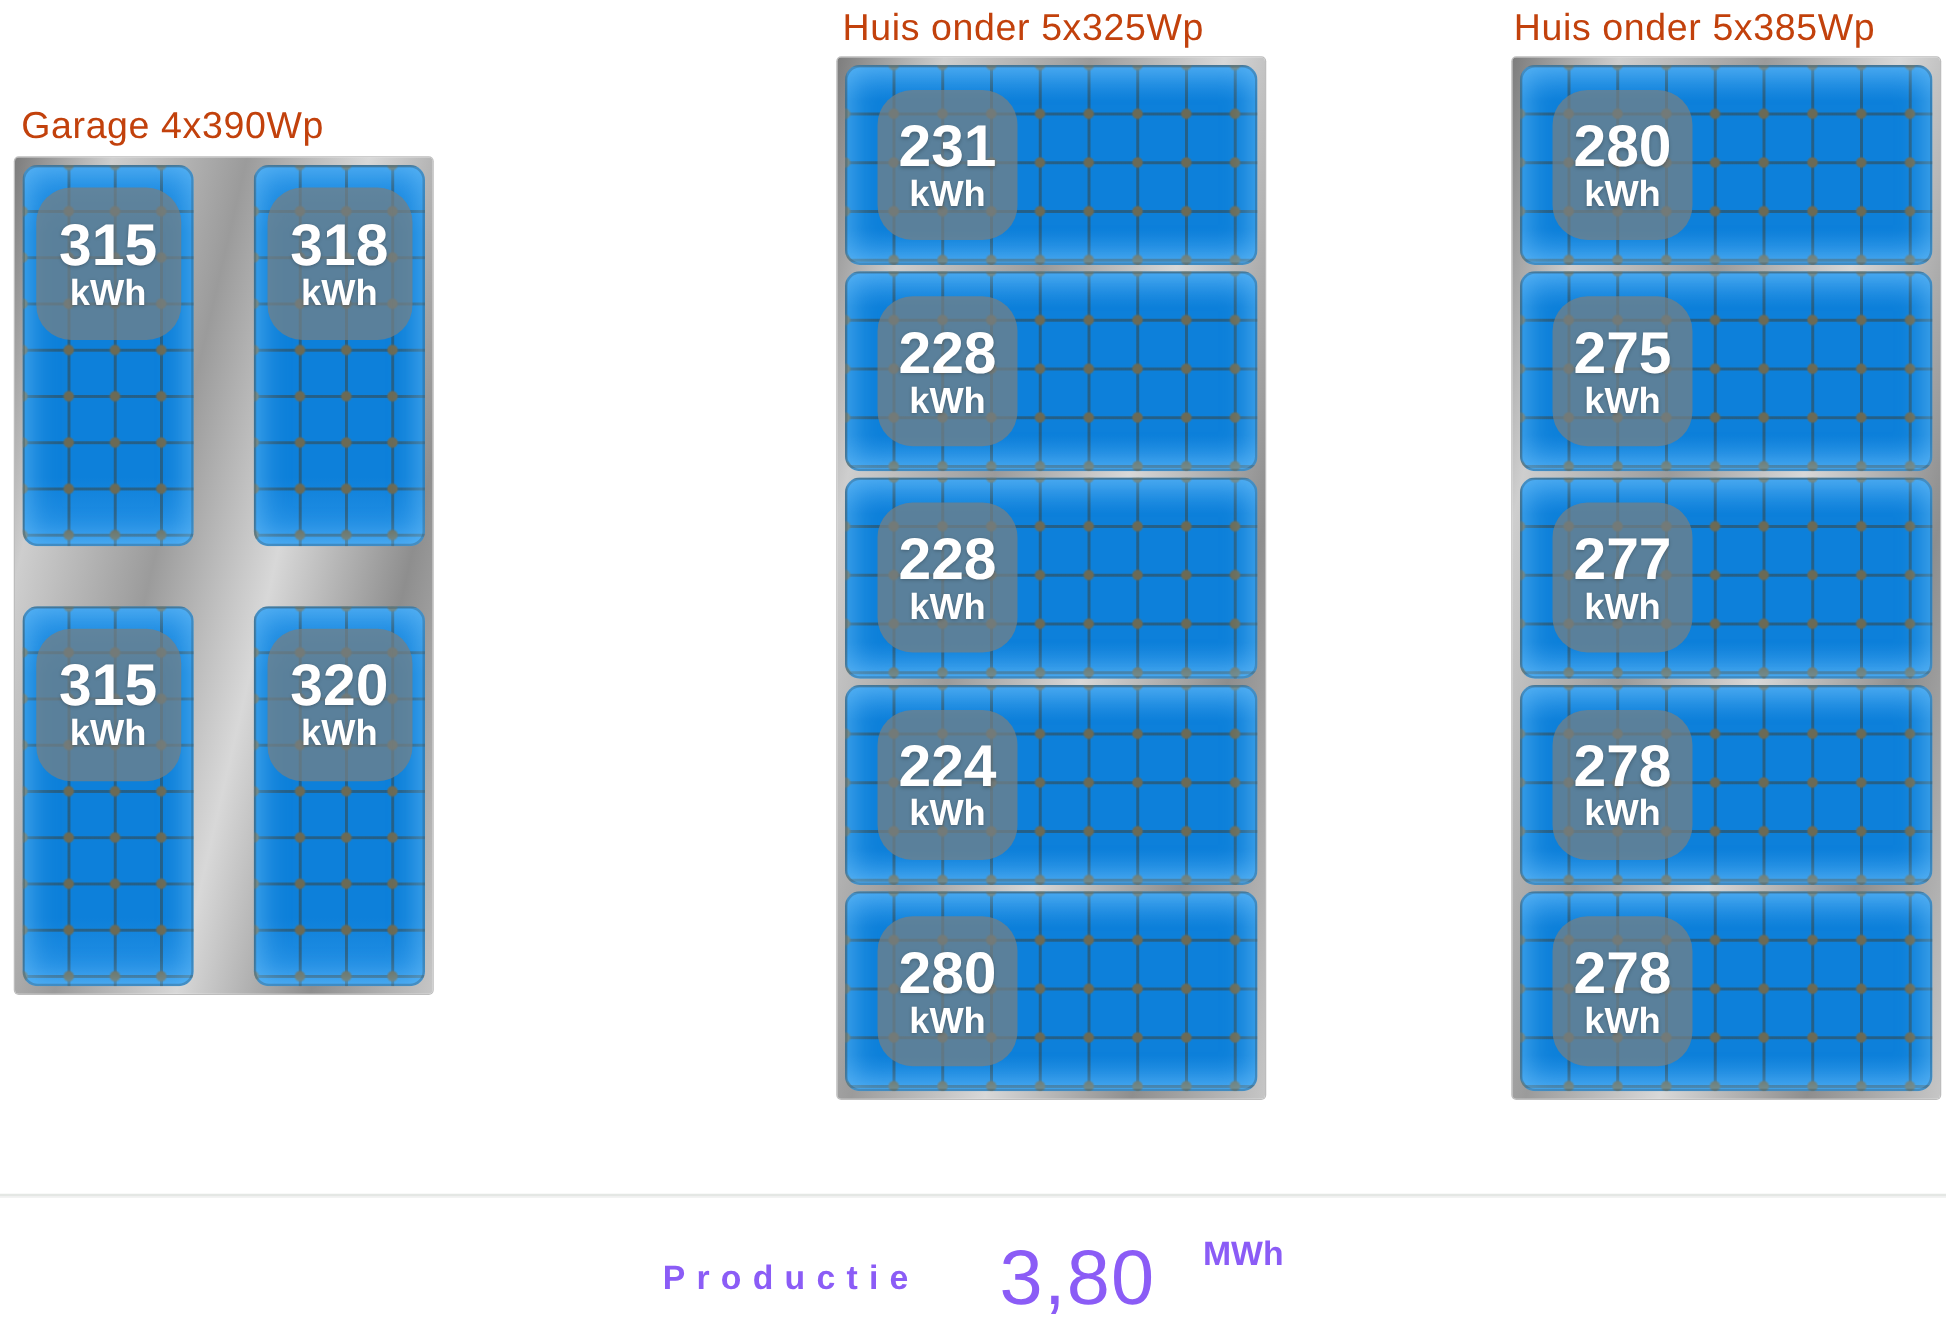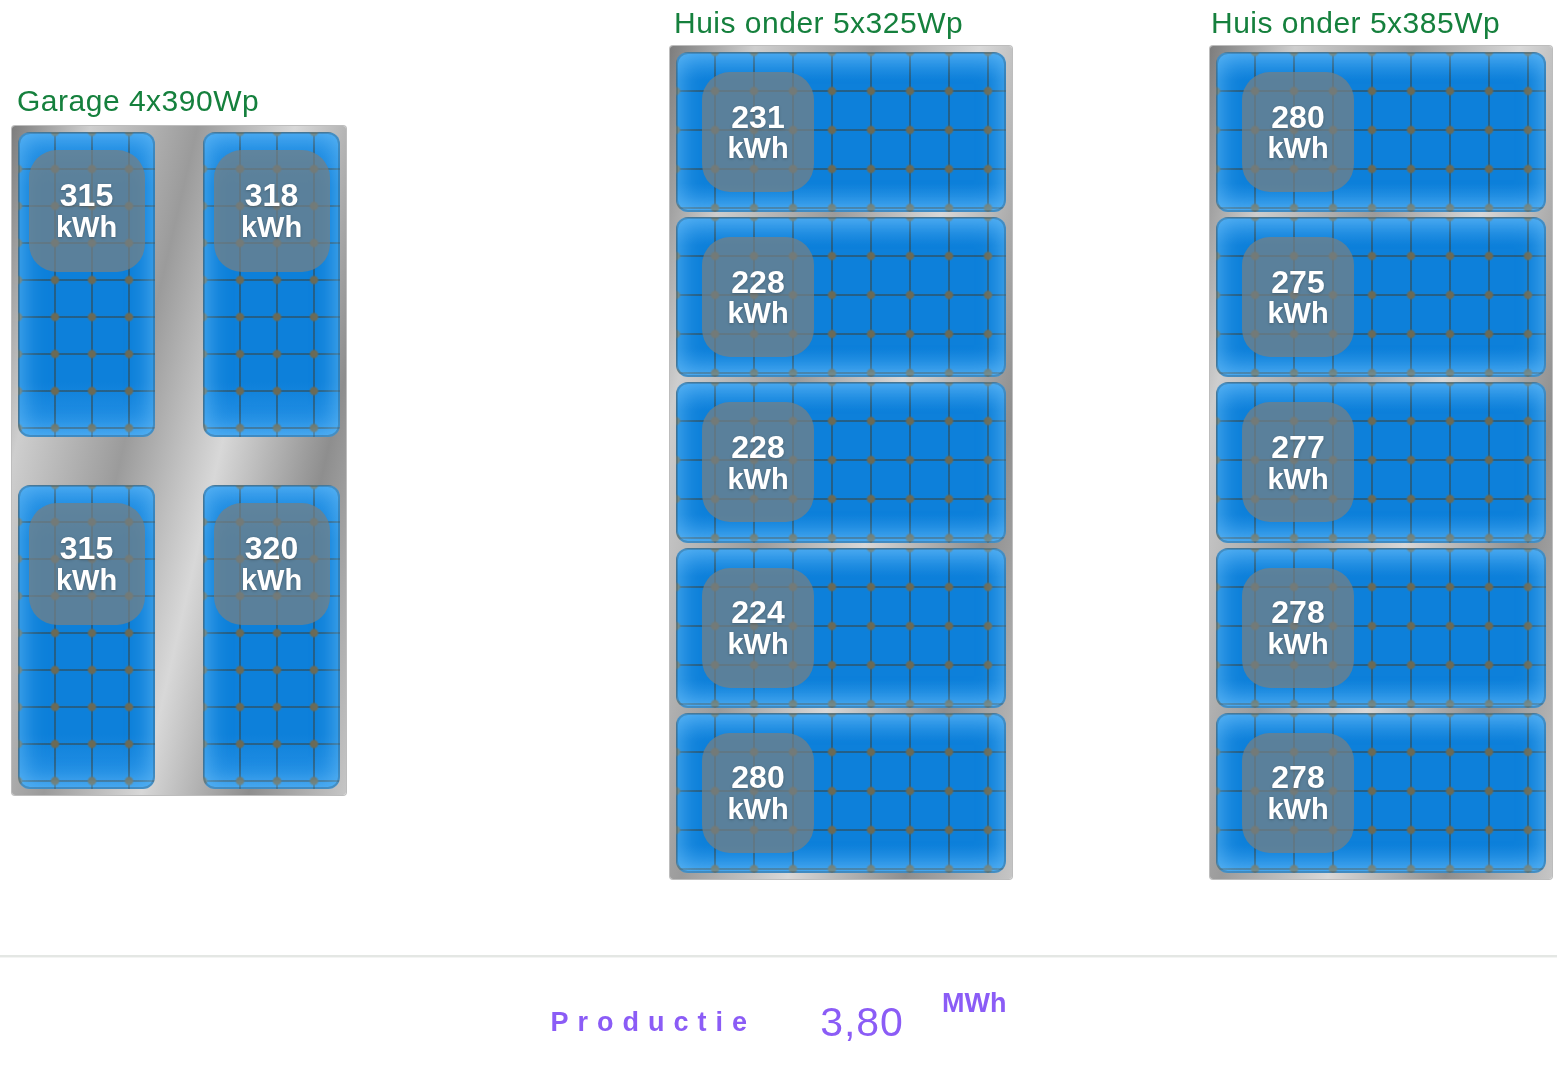--- a/index.html
+++ b/index.html
@@ -1,21 +1,21 @@
 <!DOCTYPE html>
 <html><head>
 <meta charset="utf-8">
 <style>
   html,body{margin:0;padding:0;background:#ffffff;}
   .stage{
     position:relative;width:1557px;height:1069px;background:#ffffff;
     font-family:"Liberation Sans", sans-serif;overflow:hidden;
   }
   .group-title{
-    position:absolute;font-size:30px;color:#15803d;font-weight:400;
+    position:absolute;font-size:30px;color:#c2410c;font-weight:400;
     letter-spacing:0.5px;white-space:nowrap;
   }
   .array{
     position:absolute;display:grid;padding:6px;gap:5px;border-radius:3px;
     background:linear-gradient(103deg,#7d7d7d 0%,#cecece 16%,#9b9b9b 38%,
                #d8d8d8 58%,#8e8e8e 80%,#c6c6c6 100%);
     box-shadow:0 0 0 1px #bdbdbd;
   }
   #array-garage{left:12px;top:126px;width:322px;height:657px;
     grid-template-columns:1fr 1fr;grid-template-rows:1fr 1fr;gap:48px;}
@@ -46,34 +46,34 @@
   }
   .panel.portrait{--cell:37px;}
 
   .badge{
     position:absolute;display:flex;flex-direction:column;align-items:center;
     justify-content:center;background:rgba(118,128,132,0.74);
     border-radius:28px;color:#ffffff;text-align:center;
   }
   .portrait .badge{left:50%;transform:translateX(-50%);top:18px;width:116px;height:122px;}
   .landscape .badge{top:50%;transform:translateY(-50%);left:26px;width:112px;height:120px;}
-  .badge .val{font-size:32px;font-weight:bold;line-height:1.02;
+  .badge .val{font-size:47px;font-weight:bold;line-height:1.02;
     text-shadow:0 1px 3px rgba(0,0,0,0.25);}
   .badge .unit{font-size:29px;font-weight:bold;line-height:1.05;
     text-shadow:0 1px 3px rgba(0,0,0,0.25);}
 
   .divider{position:absolute;left:0;top:955px;width:100%;height:2px;
     background:#e4e7e4;border-bottom:1px solid #f3f4f3;}
 
   .summary{
     position:absolute;left:0;top:982px;width:100%;height:80px;
     display:flex;align-items:center;justify-content:center;gap:64px;color:#8b5cf6;
   }
   .summary .label{font-size:27px;font-weight:bold;letter-spacing:9px;}
-  .summary .value{font-size:41px;font-weight:400;letter-spacing:1px;}
+  .summary .value{font-size:62px;font-weight:400;letter-spacing:1px;}
   .summary .unit{font-size:27px;font-weight:700;align-self:flex-start;
     margin-left:-26px;margin-top:6px;}
 </style>
 </head>
 <body>
 
 <div class="stage">
 
   <div class="group-title" style="left:17px;top:84px;">Garage 4x390Wp</div>
   <div class="array" id="array-garage">

